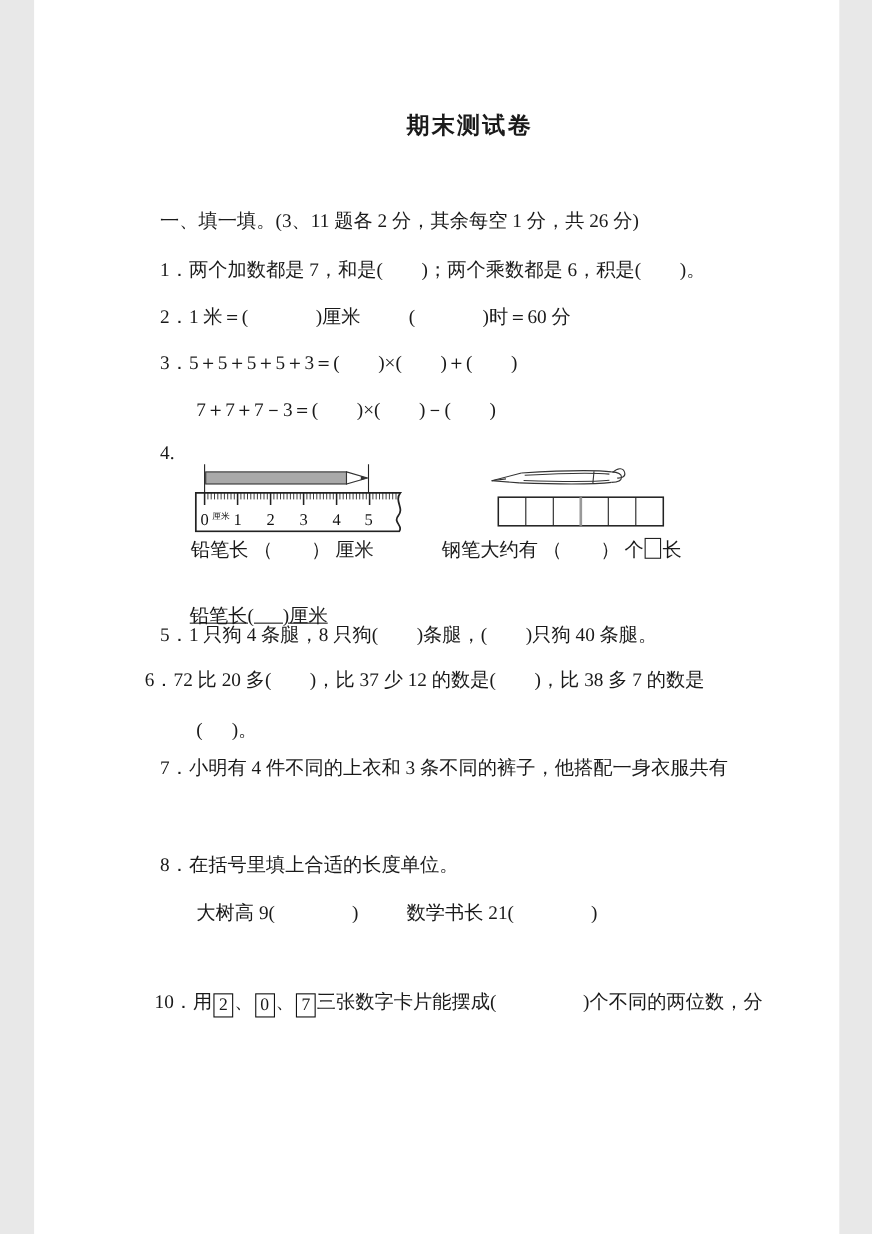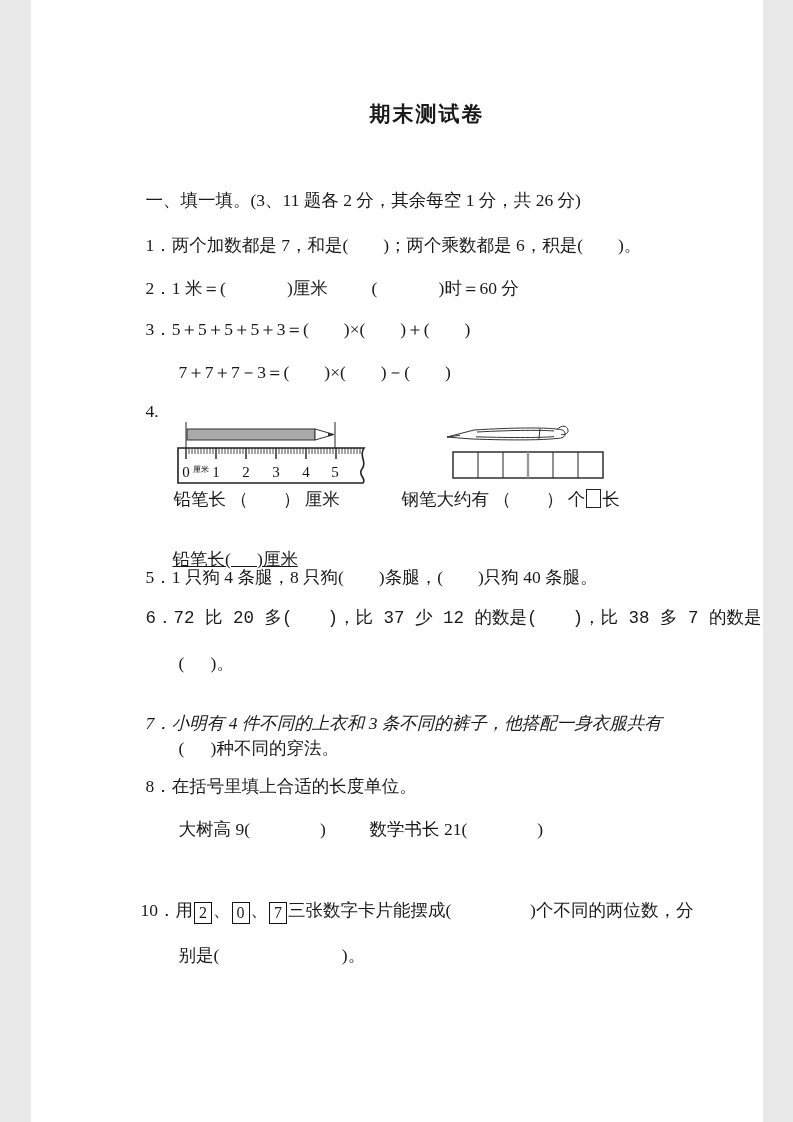--- a/index.html
+++ b/index.html
@@ -171,26 +171,24 @@
     </g>
   </svg>
 
   <div class="ln" style="top:487px;left:143px;">铅笔长 （  ） 厘米</div>
   <div class="ln" style="top:487px;left:371px;"><span>钢笔大约有 （  ） 个</span><span class="unit-box-small"></span><span>长</span></div>
 
   <div class="ln" style="top:547px;left:142px;text-decoration:underline;">铅笔长(  )厘米</div>
 
   <div class="ln" style="top:565px;left:115px;">5．1 只狗 4 条腿，8 只狗(  )条腿，(  )只狗 40 条腿。</div>
 
-  <div class="ln" style="top:606px;left:115px;font-family:Liberation Mono, monospace;">6．72 比 20 多(  )，比 37 少 12 的数是(  )，比 38 多 7 的数是</div>
+  <div class="ln" style="top:606px;left:101px;">6．72 比 20 多(  )，比 37 少 12 的数是(  )，比 38 多 7 的数是</div>
   <div class="ln" style="top:651px;left:148px;">(  )。</div>
 
-  <div class="ln" style="top:711px;left:115px;font-style:italic;">7．小明有 4 件不同的上衣和 3 条不同的裤子，他搭配一身衣服共有</div>
-  <div class="ln" style="top:736px;left:148px;">(  )种不同的穿法。</div>
+  <div class="ln" style="top:686px;left:115px;">7．小明有 4 件不同的上衣和 3 条不同的裤子，他搭配一身衣服共有</div>
 
   <div class="ln" style="top:774px;left:115px;">8．在括号里填上合适的长度单位。</div>
   <div class="ln" style="top:817px;left:148px;">大树高 9(    )   数学书长 21(    )</div>
 
 
   <div class="ln" style="top:898px;left:110px;"><span>10．用</span><span class="card">2</span><span>、</span><span class="card">0</span><span>、</span><span class="card">7</span><span>三张数字卡片能摆成(     )个不同的两位数，分</span></div>
-  <div class="ln" style="top:943px;left:148px;">别是(       )。</div>
 
 </div>
 
 </body></html>

